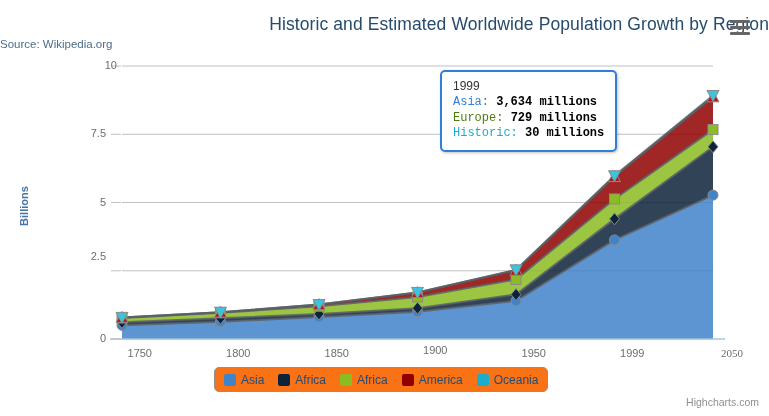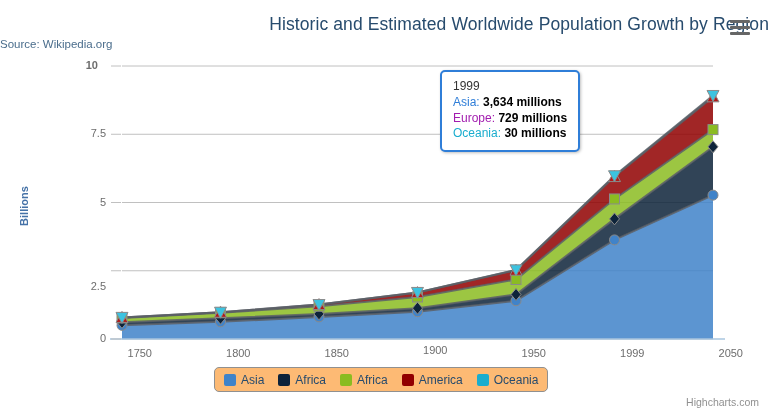--- a/index.html
+++ b/index.html
@@ -48,40 +48,40 @@
     position:absolute;left:-16px;top:200px;width:80px;
     transform:rotate(-90deg);
     text-align:center;
     font-size:11px;color:#4572A7;font-weight:bold;
   }
   
   .legend{
     position:absolute;left:214px;top:367px;
     height:25px;
     border:1px solid #909090;border-radius:5px;
-    background:#fdba74;
+    background:#f97316;
     display:flex;align-items:center;
     padding:0 9px;gap:14px;
     box-sizing:border-box;
   }
   .legend-item{display:flex;align-items:center;gap:5px;cursor:pointer;}
   .legend-swatch{width:12px;height:12px;border-radius:2px;display:block;}
   .legend-label{font-size:12px;color:#274b6d;white-space:nowrap;}
   
   .tooltip{
     position:absolute;left:440px;top:70px;
     background:#ffffff;
     border:2px solid #2f7ed8;
     border-radius:5px;
     padding:7px 11px 8px 11px;
     box-shadow:1px 1px 3px rgba(0,0,0,.25);
     white-space:nowrap;
   }
   .tt-header{font-size:12px;color:#333;margin-bottom:2px;}
-  .tt-row{font-size:12px;color:#333;line-height:15.5px;}
+  .tt-row{font-size:12px;color:#333;line-height:15.5px;font-family:Liberation Mono, monospace;}
   .tt-name{font-weight:normal;}
   .tt-val{font-weight:bold;color:#000;}
   
   .credits{
     position:absolute;right:10px;bottom:8px;
     font-size:10.5px;color:#909090;cursor:pointer;margin-left:24px;
   }
 </style>
 </head>
 <body>
@@ -162,33 +162,33 @@
         <polygon points="417.5,298.4262 423.5,287.4262 411.5,287.4262" fill="#3cc3e0" stroke="#8a8a8a" stroke-width="1"></polygon>
         <polygon points="516,275.8491 522,264.8491 510,264.8491" fill="#3cc3e0" stroke="#8a8a8a" stroke-width="1"></polygon>
         <polygon points="614.5,181.74599999999998 620.5,170.74599999999998 608.5,170.74599999999998" fill="#3cc3e0" stroke="#8a8a8a" stroke-width="1"></polygon>
         <polygon points="713,101.48400000000001 719,90.48400000000001 707,90.48400000000001" fill="#3cc3e0" stroke="#8a8a8a" stroke-width="1"></polygon>
       </g>
   </svg>
 
   <div class="yaxis-title">Billions</div>
   <div id="ylabels">
       <div class="ylab" style="left: 66px; top: 332px;">0</div>
-      <div class="ylab" style="left: 66px; top: 280px;">2.5</div>
+      <div class="ylab" style="left: 66px; top: 250px;">2.5</div>
       <div class="ylab" style="left: 66px; top: 195.5px;">5</div>
       <div class="ylab" style="left: 66px; top: 127.25px;">7.5</div>
-      <div class="ylab" style="left: 58px; top: 59px; font-weight: bold;">10</div>
+      <div class="ylab" style="left: 77px; top: 59px;">10</div>
     </div>
   <div id="xlabels">
       <div class="xlab" style="left: 92px; top: 347px;">1750</div>
       <div class="xlab" style="left: 190.5px; top: 347px;">1800</div>
       <div class="xlab" style="left: 289px; top: 347px;">1850</div>
       <div class="xlab" style="left: 387.5px; top: 344px;">1900</div>
       <div class="xlab" style="left: 486px; top: 347px;">1950</div>
       <div class="xlab" style="left: 584.5px; top: 347px;">1999</div>
-      <div class="xlab" style="left: 683px; top: 347px;">2050</div>
+      <div class="xlab" style="left: 683px; top: 347px; font-family: Liberation Serif, serif;">2050</div>
     </div>
 
   <div class="legend">
     <div class="legend-item">
       <span class="legend-swatch" style="background: rgb(64, 131, 201);"></span>
       <span class="legend-label">Asia</span>
     </div>
     <div class="legend-item">
       <span class="legend-swatch" style="background: rgb(13, 35, 58);"></span>
       <span class="legend-label">Africa</span>
@@ -207,23 +207,23 @@
     </div>
   </div>
 
   <div class="tooltip">
     <div class="tt-header">1999</div>
     <div class="tt-row">
       <span class="tt-name" style="color: rgb(47, 126, 216);">Asia:</span>
       <span class="tt-val">3,634 millions</span>
     </div>
     <div class="tt-row">
-      <span class="tt-name" style="color: #a21caf; text-align: center;">Europe:</span>
+      <span class="tt-name" style="color: #4d7c0f; text-align: center;">Europe:</span>
       <span class="tt-val">729 millions</span>
     </div>
     <div class="tt-row">
-      <span class="tt-name" style="color: rgb(26, 173, 206);">Oceania:</span>
+      <span class="tt-name" style="color: rgb(26, 173, 206);">Historic:</span>
       <span class="tt-val">30 millions</span>
     </div>
   </div>
 
   <div class="credits">Highcharts.com</div>
 </div>
 
 </body></html>

